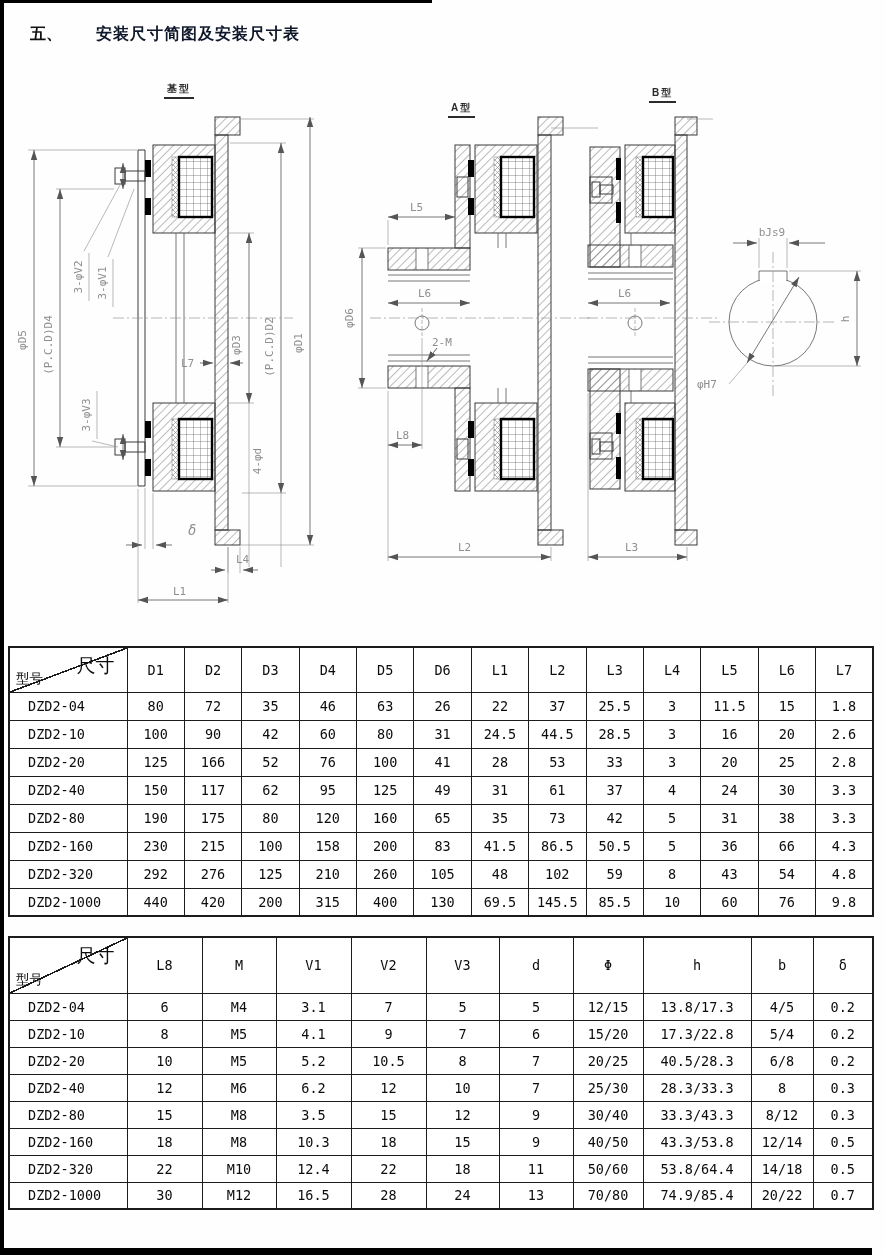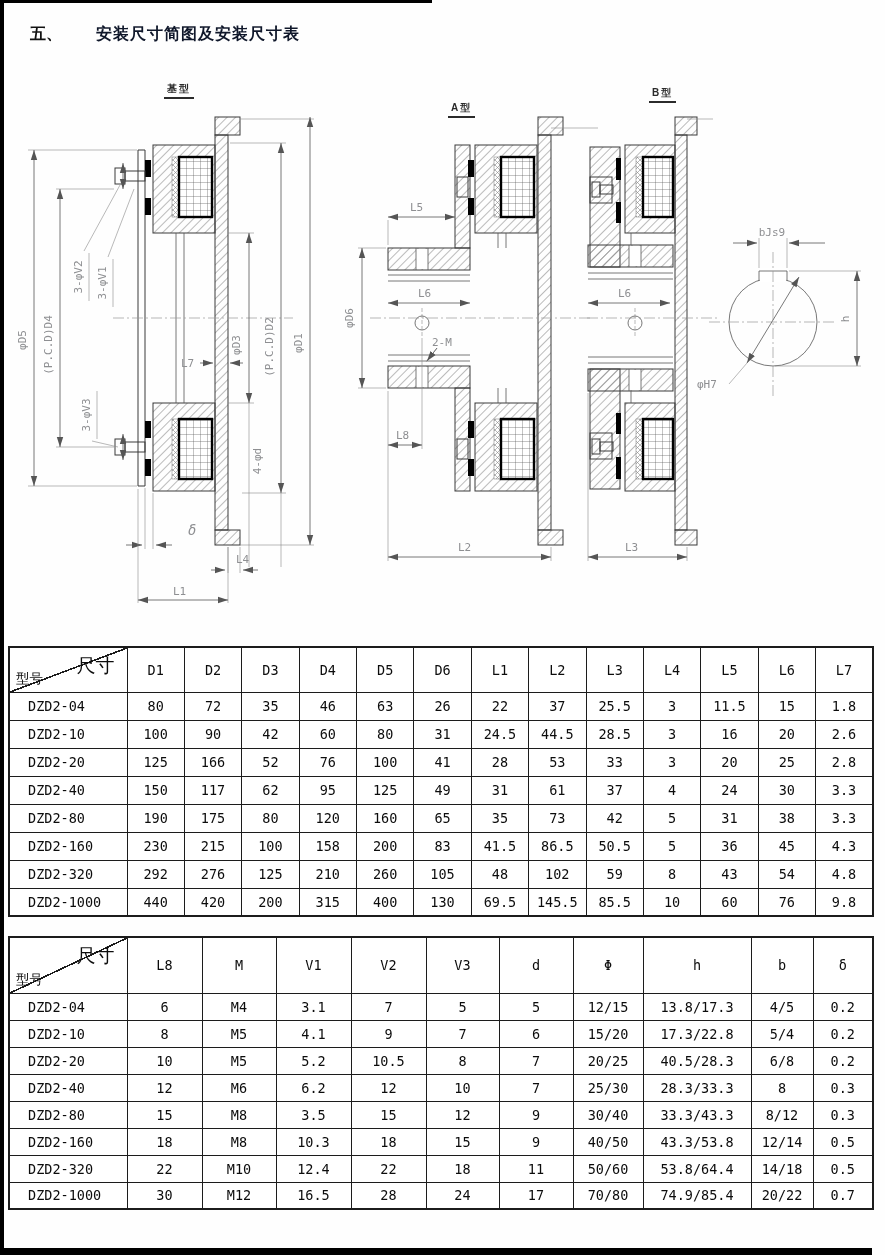--- a/index.html
+++ b/index.html
@@ -405,21 +405,21 @@
             <td>215</td>
             <td>100</td>
             <td>158</td>
             <td>200</td>
             <td>83</td>
             <td>41.5</td>
             <td>86.5</td>
             <td>50.5</td>
             <td>5</td>
             <td>36</td>
-            <td>45</td>
+            <td>66</td>
             <td>4.3</td>
           </tr>
           <tr>
             <td class="model">DZD2-320</td>
             <td>292</td>
             <td>276</td>
             <td>125</td>
             <td>210</td>
             <td>260</td>
             <td>105</td>
@@ -576,21 +576,21 @@
             <td>14/18</td>
             <td>0.5</td>
           </tr>
           <tr>
             <td class="model">DZD2-1000</td>
             <td>30</td>
             <td>M12</td>
             <td>16.5</td>
             <td>28</td>
             <td>24</td>
-            <td>17</td>
+            <td>13</td>
             <td>70/80</td>
             <td>74.9/85.4</td>
             <td>20/22</td>
             <td>0.7</td>
           </tr>
         </tbody>
       </table>
   </div>
 </div>
 

